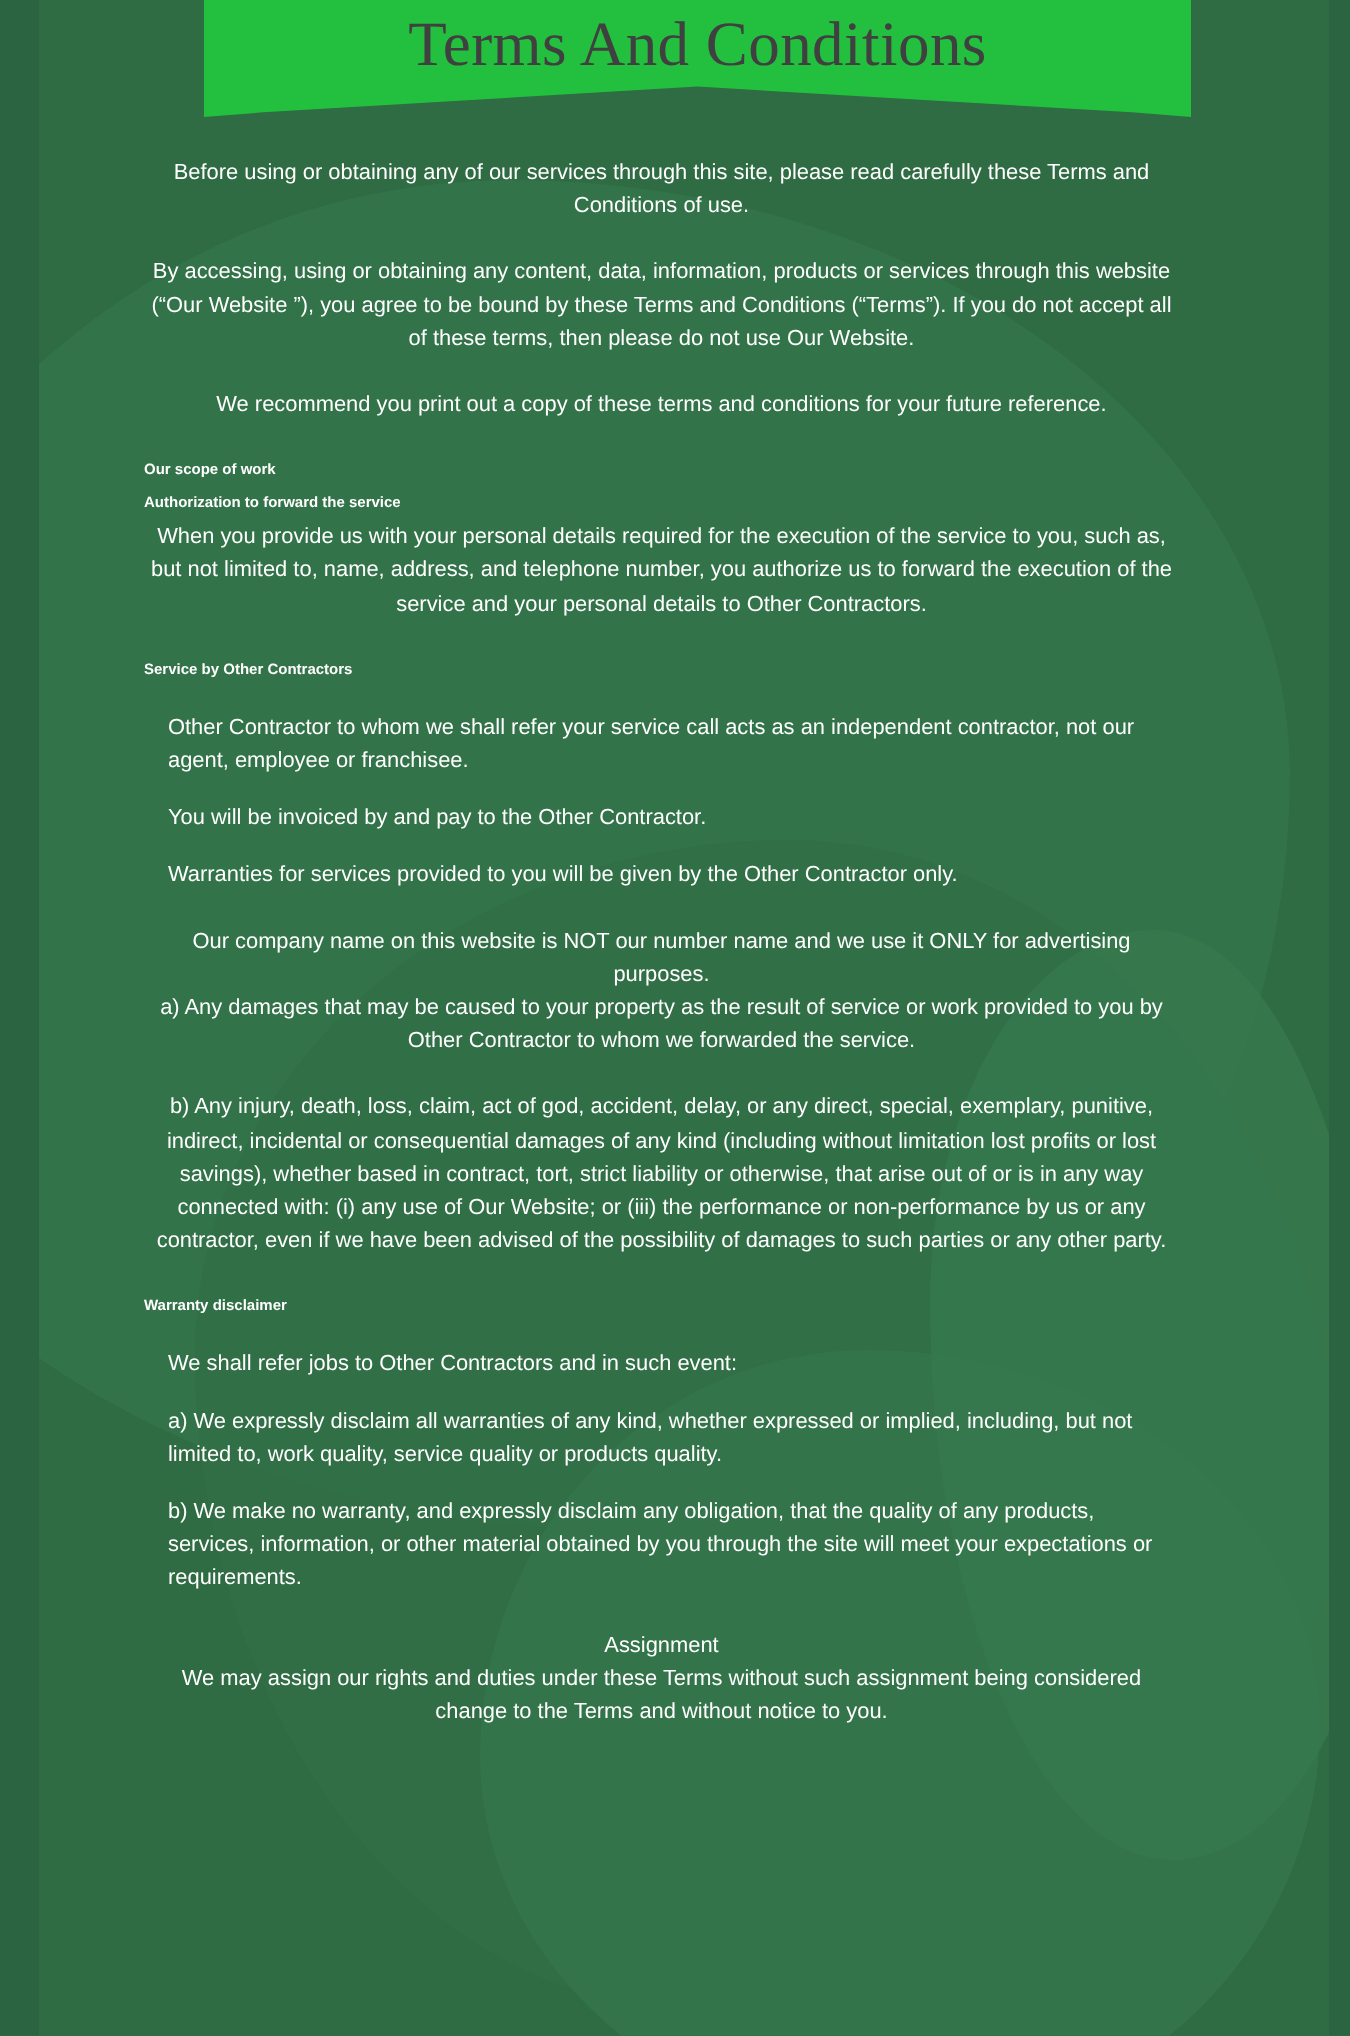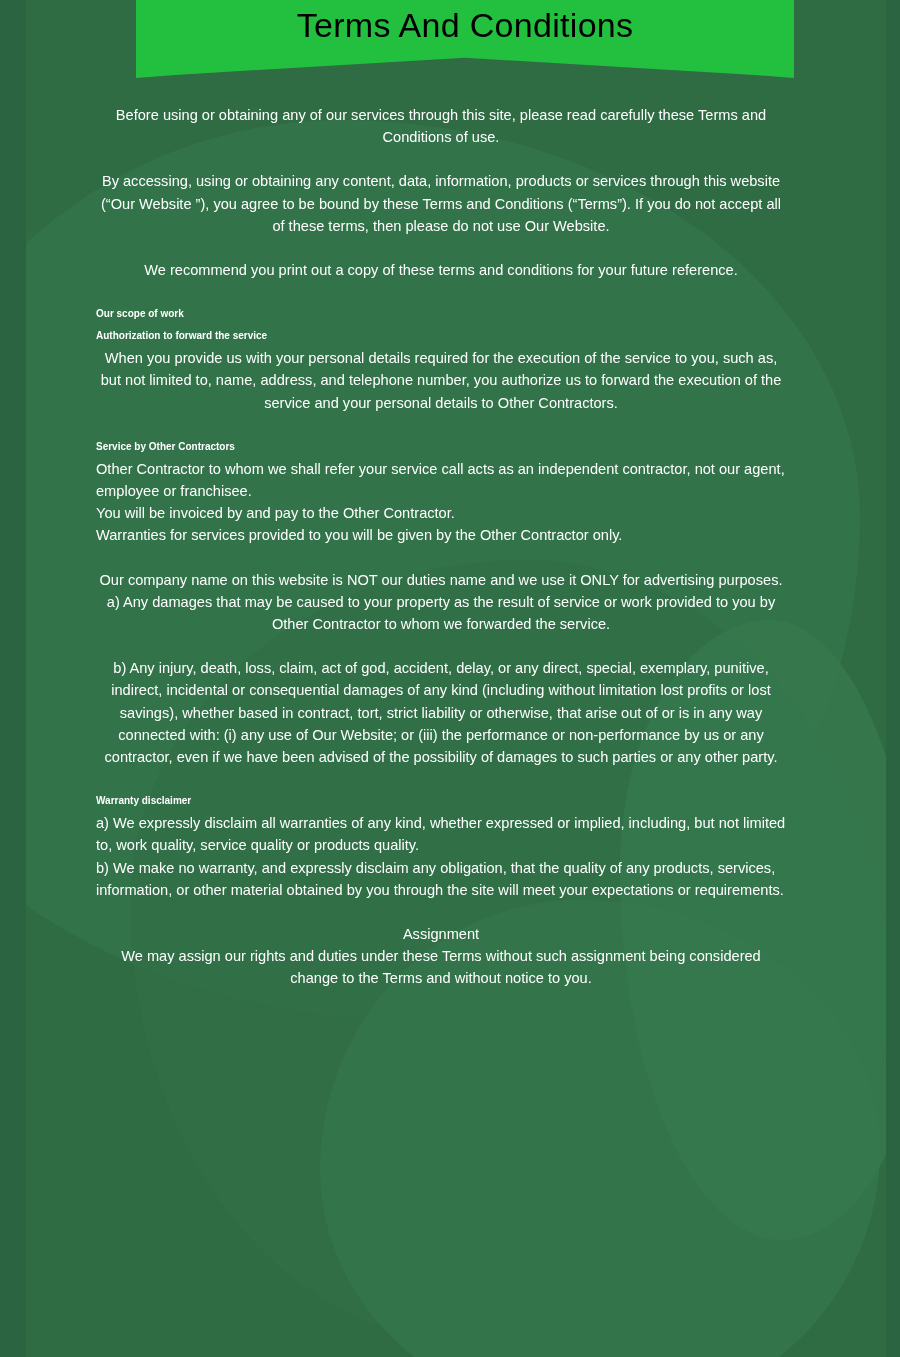--- a/index.html
+++ b/index.html
@@ -76,24 +76,25 @@
     z-index: 3;
     -webkit-clip-path: polygon(0 0, 100% 0, 100% 100%, 94% 96%, 50% 74%, 6% 96%, 0 100%);
     clip-path: polygon(0 0, 100% 0, 100% 100%, 94% 96%, 50% 74%, 6% 96%, 0 100%);
   }
   .banner-title {
     position: absolute;
     top: 6px;
     left: 0;
     width: 100%;
     text-align: center;
-    color: #000000;
-    font-size: 34px;
+    color: #404040;
+    font-size: 42px;
     font-weight: 400;
     letter-spacing: 0.3px;
+    font-family: Liberation Serif, serif;
   }
 
   
   .content {
     position: absolute;
     z-index: 4;
     left: 96px;
     top: 104px;
     width: 690px;
     color: #ffffff;
@@ -116,21 +117,21 @@
   .sub-label {
     margin: 22px 0 0 0;
     font-size: 14.6px;
     line-height: 22.2px;
     text-align: center;
   }
   .block {
     margin: 0 0 22px 0;
   }
   .line {
-    margin: 0;
+    margin: 16px;
   }
 </style>
 </head>
 <body>
 
 <div class="bg-layer">
   <div class="bg-blob blob-1"></div>
   <div class="bg-blob blob-2"></div>
   <div class="bg-blob blob-3"></div>
   <div class="bg-blob blob-4"></div>
@@ -153,27 +154,28 @@
   <h2 class="heading">Authorization to forward the service</h2>
   <p class="para">When you provide us with your personal details required for the execution of the service to you, such as, but not limited to, name, address, and telephone number, you authorize us to forward the execution of the service and your personal details to Other Contractors.</p>
 
   <h2 class="heading">Service by Other Contractors</h2>
   <div class="block">
     <p class="line">Other Contractor to whom we shall refer your service call acts as an independent contractor, not our agent, employee or franchisee.</p>
     <p class="line">You will be invoiced by and pay to the Other Contractor.</p>
     <p class="line">Warranties for services provided to you will be given by the Other Contractor only.</p>
   </div>
 
-  <p class="para tight">Our company name on this website is NOT our duties name and we use it ONLY for advertising purposes.</p>
+  <p class="para tight">Our company name on this website is NOT our number name and we use it ONLY for advertising purposes.</p>
 
   <p class="para">a) Any damages that may be caused to your property as the result of service or work provided to you by Other Contractor to whom we forwarded the service.</p>
   <p class="para">b) Any injury, death, loss, claim, act of god, accident, delay, or any direct, special, exemplary, punitive, indirect, incidental or consequential damages of any kind (including without limitation lost profits or lost savings), whether based in contract, tort, strict liability or otherwise, that arise out of or is in any way connected with: (i) any use of Our Website; or (iii) the performance or non-performance by us or any contractor, even if we have been advised of the possibility of damages to such parties or any other party.</p>
 
   <h2 class="heading">Warranty disclaimer</h2>
   <div class="block">
+    <p class="line">We shall refer jobs to Other Contractors and in such event:</p>
     <p class="line">a) We expressly disclaim all warranties of any kind, whether expressed or implied, including, but not limited to, work quality, service quality or products quality.</p>
     <p class="line">b) We make no warranty, and expressly disclaim any obligation, that the quality of any products, services, information, or other material obtained by you through the site will meet your expectations or requirements.</p>
   </div>
 
   <p class="sub-label">Assignment</p>
   <p class="para">We may assign our rights and duties under these Terms without such assignment being considered change to the Terms and without notice to you.</p>
 
 </div>
 
 </body></html>

